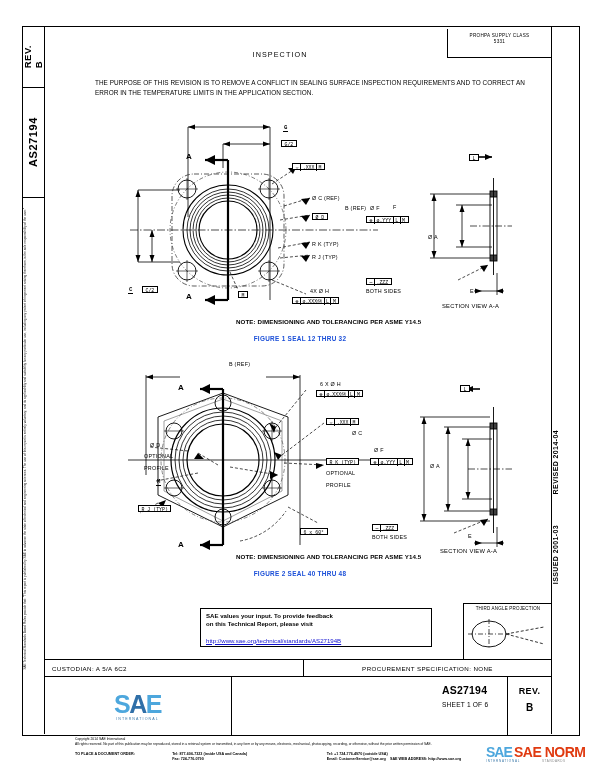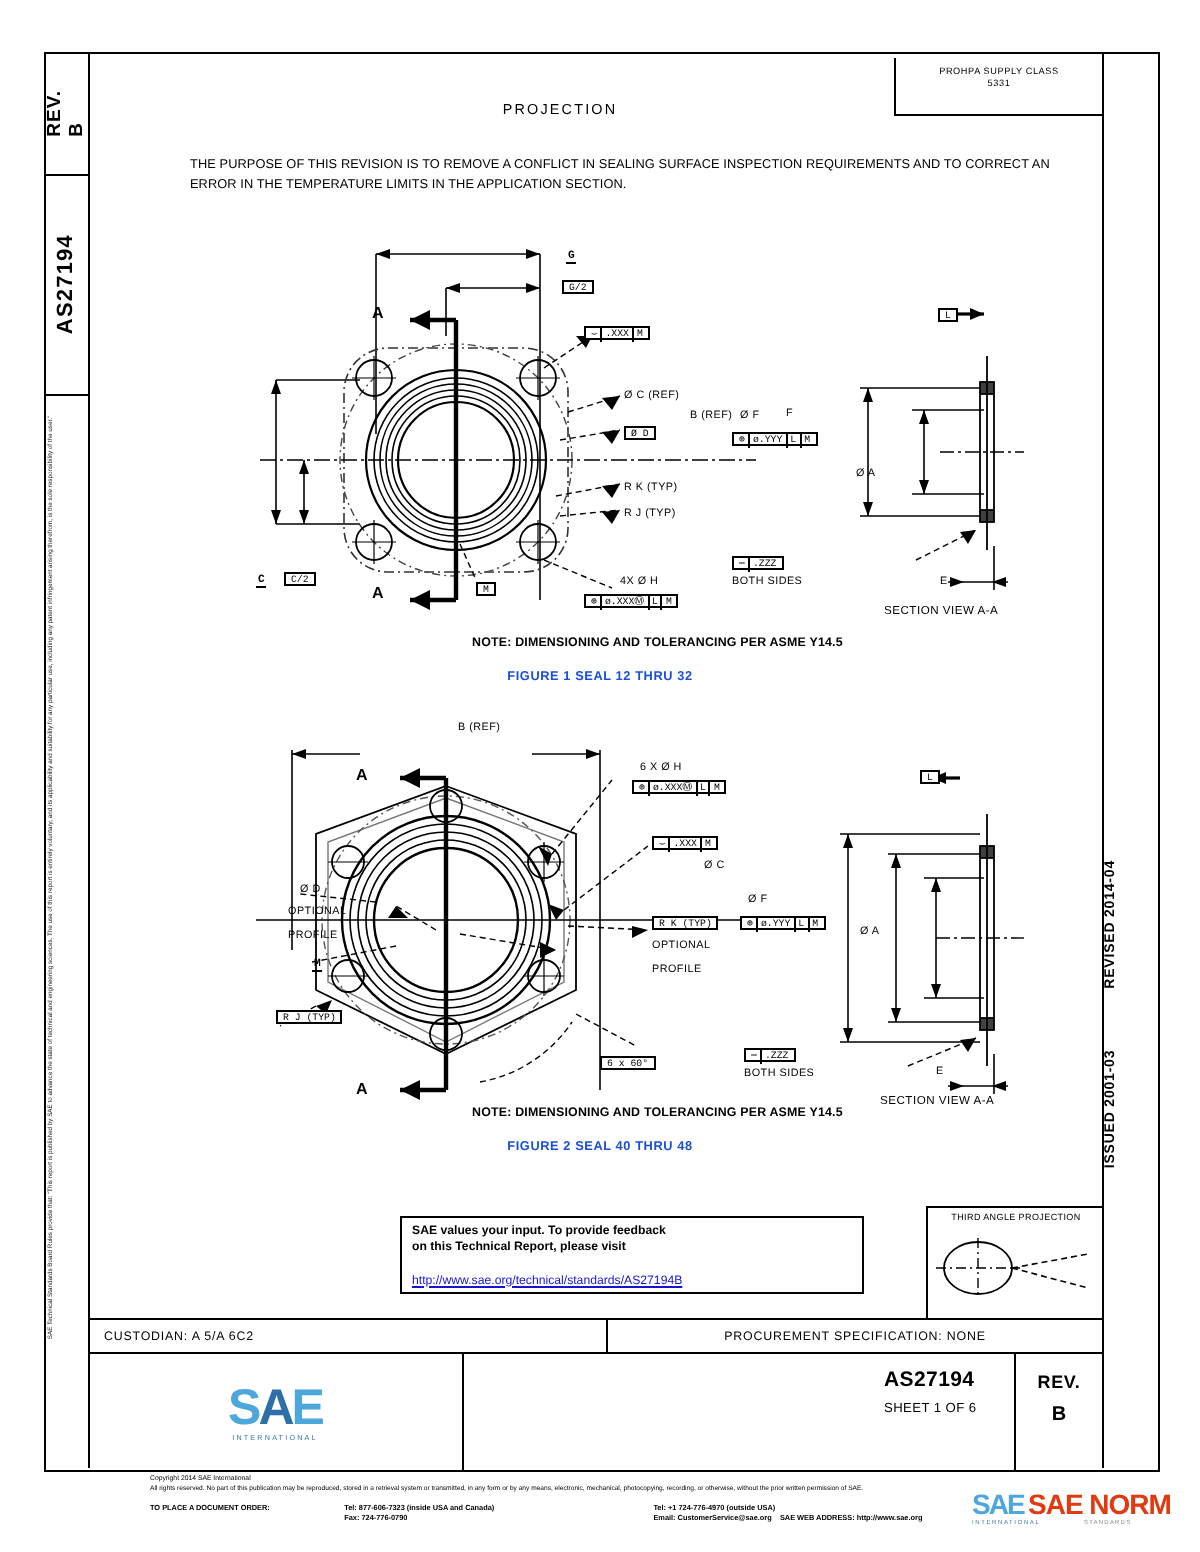--- a/index.html
+++ b/index.html
@@ -120,21 +120,21 @@
       &nbsp;&nbsp;&nbsp;&nbsp;&nbsp;&nbsp;&nbsp;&nbsp;&nbsp;&nbsp;&nbsp;
       <span>REVISED 2014-04</span></div>
   </div>
 
   <div class="hdr-box">
     <div>PROHPA SUPPLY CLASS</div>
     <div>5331</div>
   </div>
   <div class="hdr-rule"></div>
 
-  <div class="rationale-title">PROJECTION</div>
+  <div class="rationale-title">INSPECTION</div>
   <div class="rationale-body">THE PURPOSE OF THIS REVISION IS TO REMOVE A CONFLICT IN SEALING SURFACE INSPECTION REQUIREMENTS AND TO CORRECT AN ERROR IN THE TEMPERATURE LIMITS IN THE APPLICATION SECTION.</div>
 
   <svg width="420" height="210" style="position:absolute;left:120px;top:122px;">
 
     <g stroke="#000" stroke-width="0.8" fill="none">
       <line x1="68" y1="5" x2="150" y2="5"></line>
       <line x1="68" y1="5" x2="68" y2="95"></line>
       <line x1="150" y1="5" x2="150" y2="178"></line>
       <line x1="103" y1="22" x2="150" y2="22"></line>
       <line x1="103" y1="22" x2="103" y2="46"></line>

